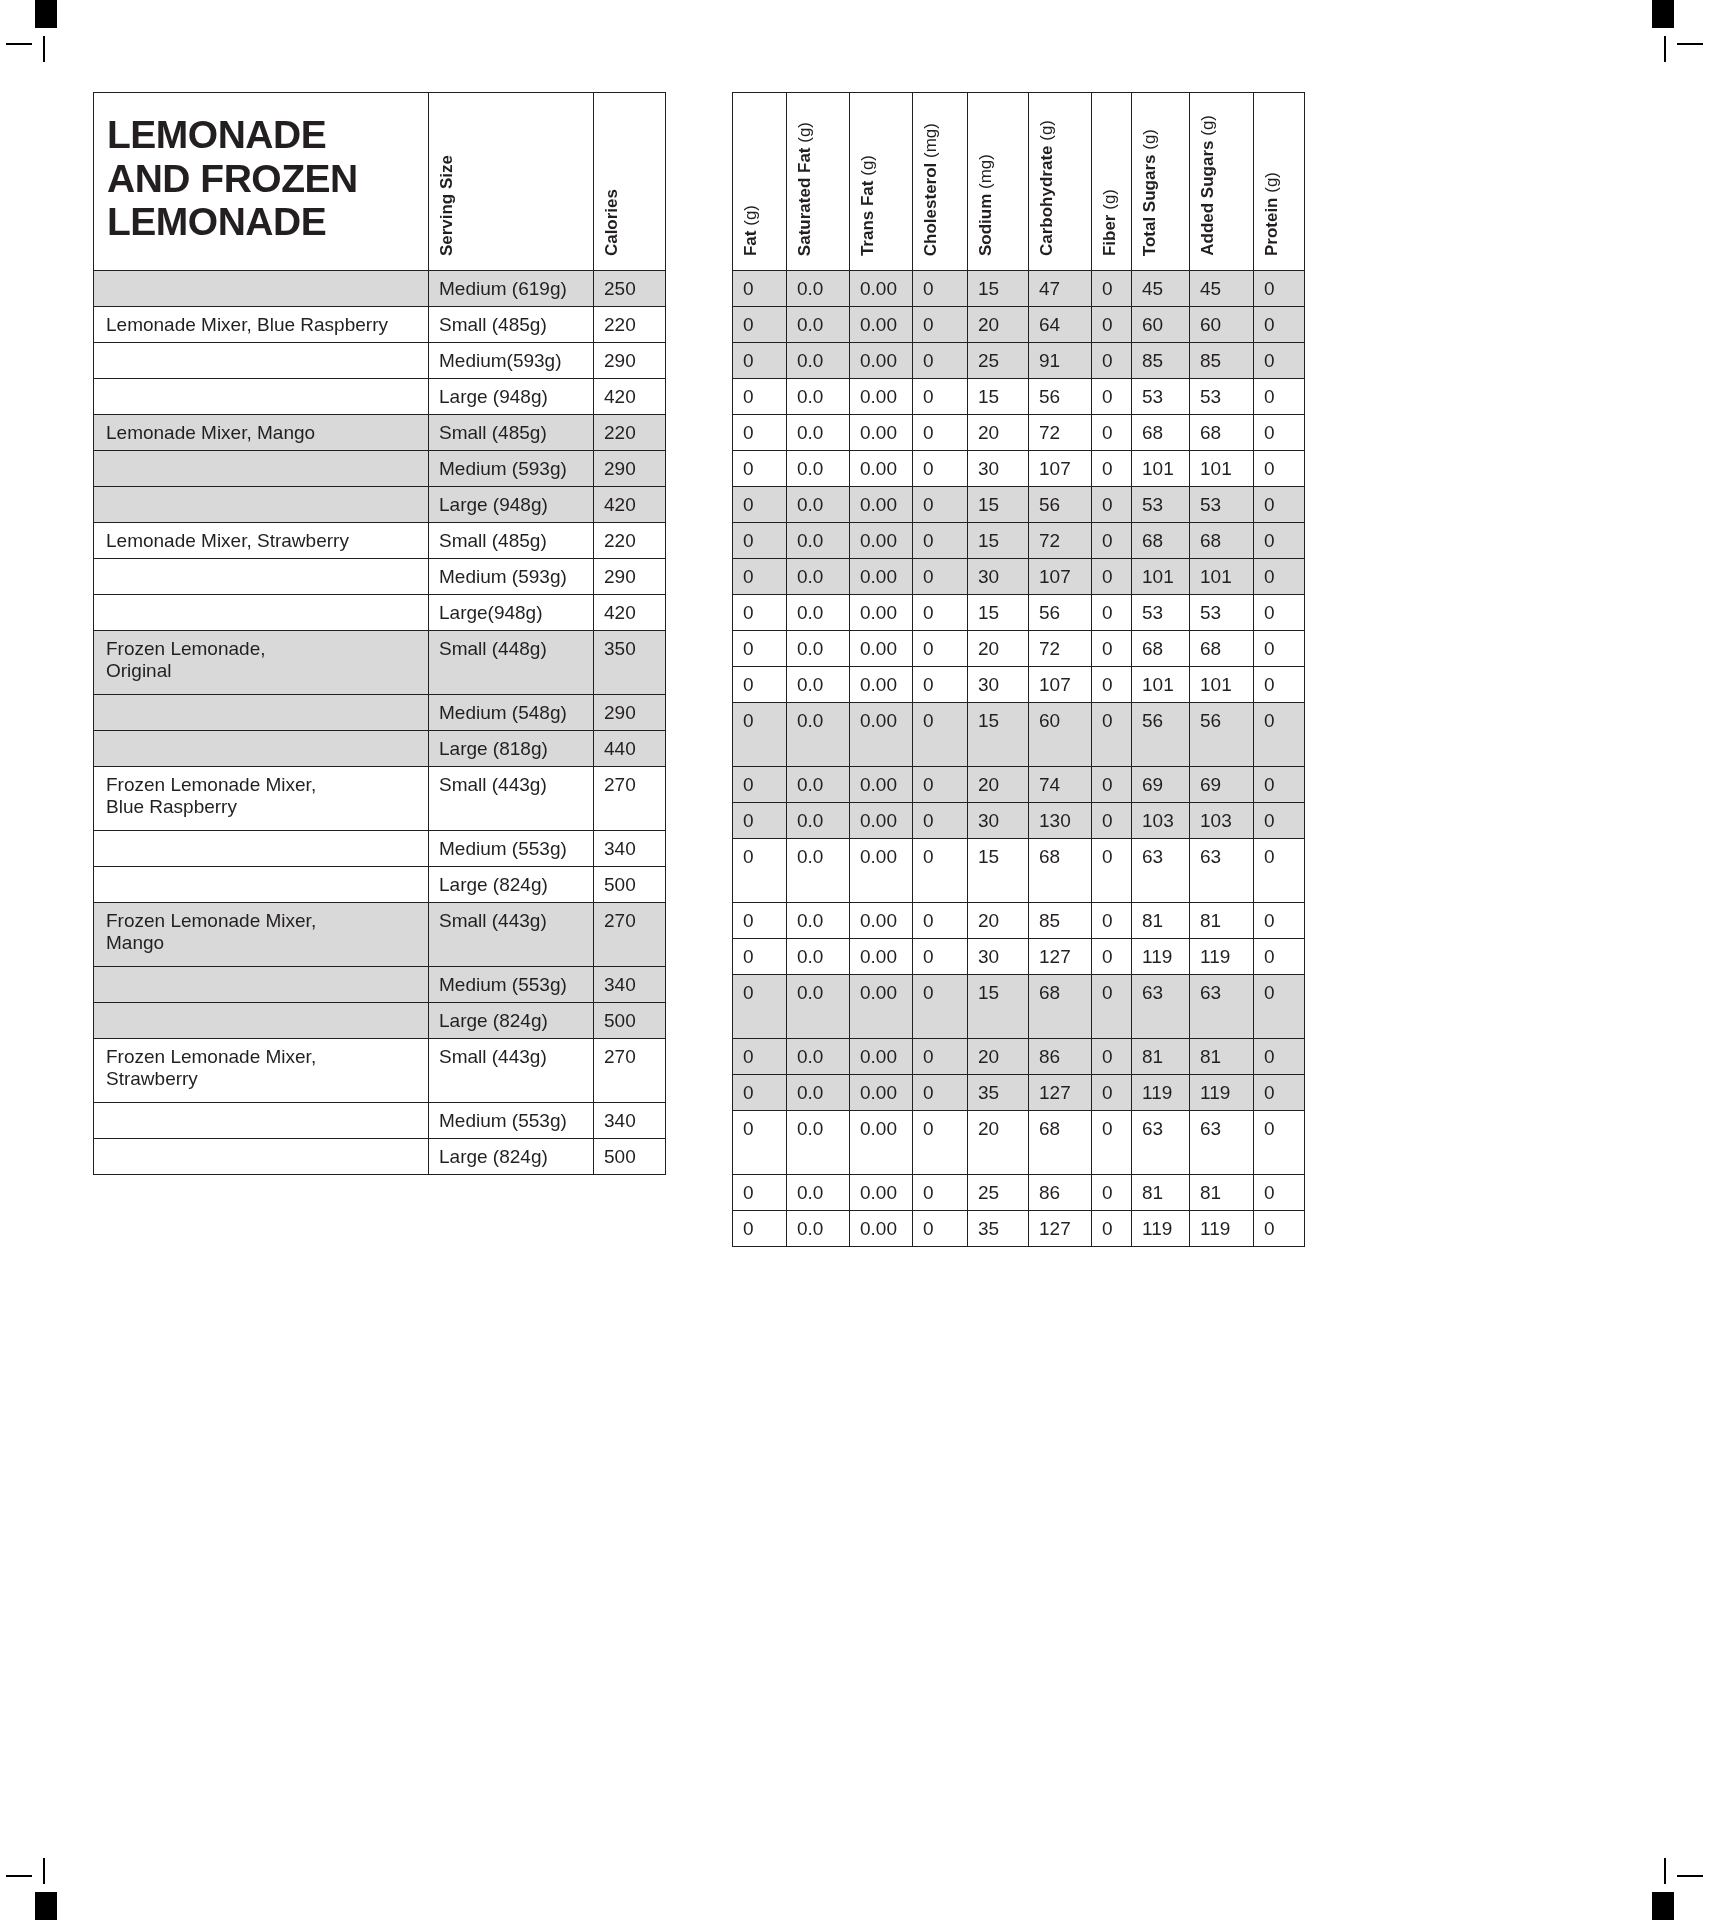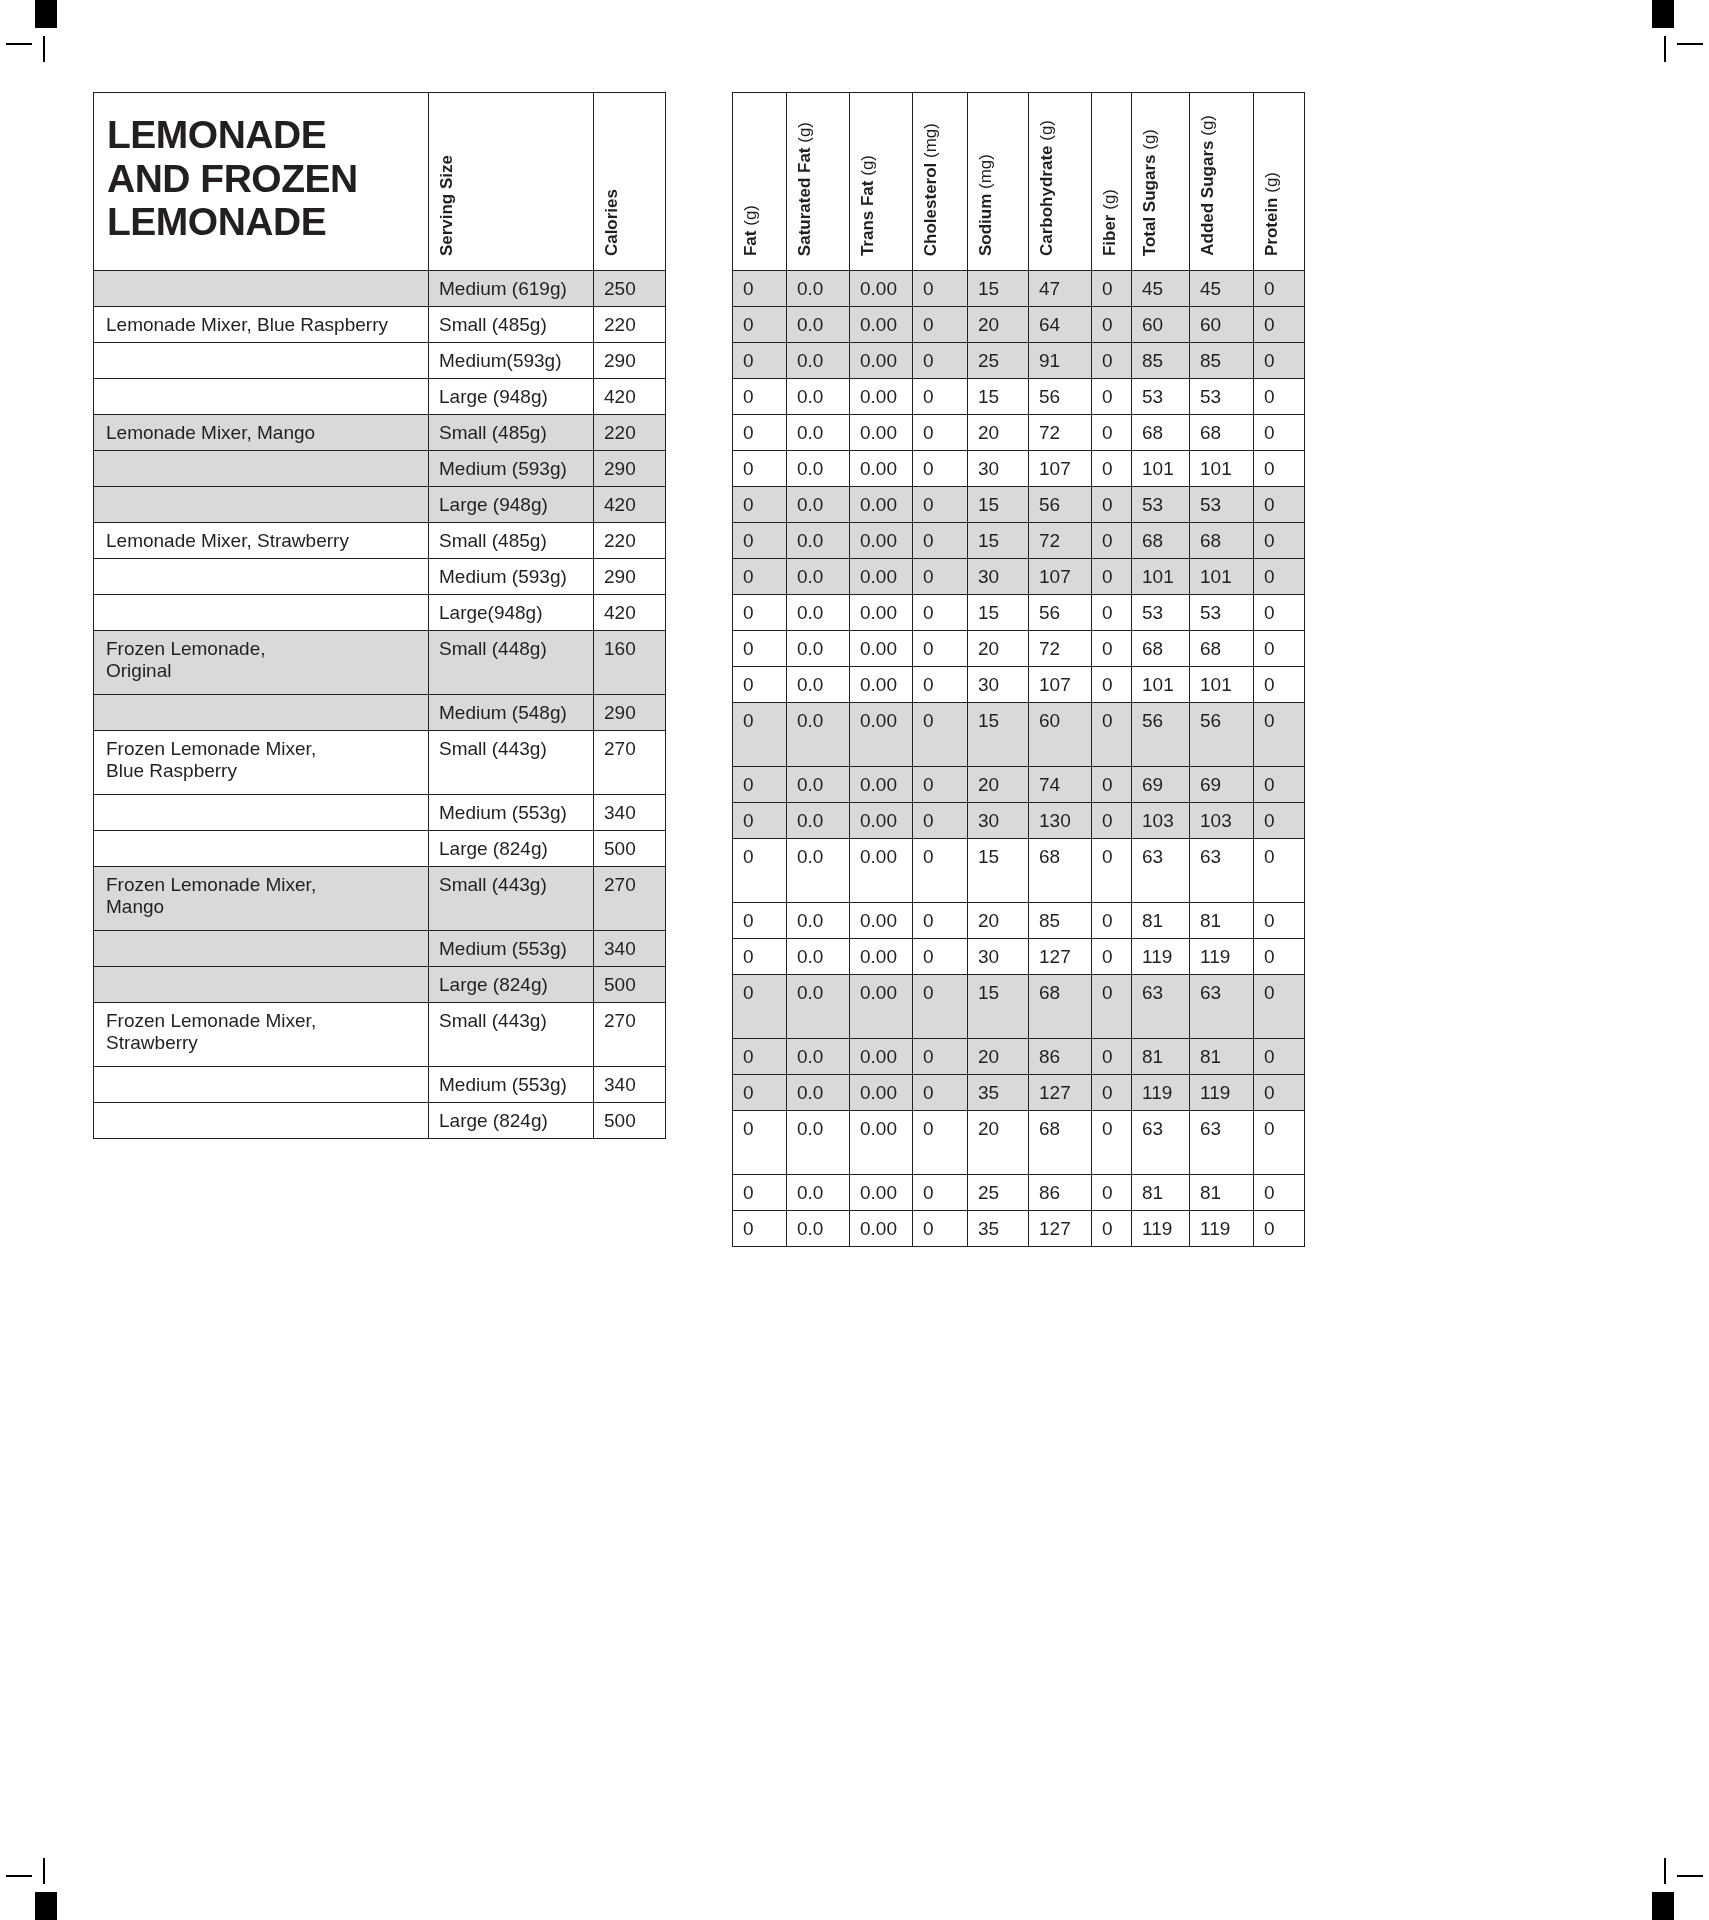--- a/index.html
+++ b/index.html
@@ -145,26 +145,31 @@
         </tr>
         <tr class="">
           <td class="item"></td>
           <td>Large(948g)</td>
           <td>420</td>
         </tr>
         <tr class="shaded tall">
           <td class="item">Frozen Lemonade,
 Original</td>
           <td>Small (448g)</td>
-          <td>160</td>
+          <td>350</td>
         </tr>
         <tr class="shaded">
           <td class="item"></td>
           <td>Medium (548g)</td>
           <td>290</td>
+        </tr>
+        <tr class="shaded">
+          <td class="item"></td>
+          <td>Large (818g)</td>
+          <td>440</td>
         </tr>
         <tr class=" tall">
           <td class="item">Frozen Lemonade Mixer,
 Blue Raspberry</td>
           <td>Small (443g)</td>
           <td>270</td>
         </tr>
         <tr class="">
           <td class="item"></td>
           <td>Medium (553g)</td>

